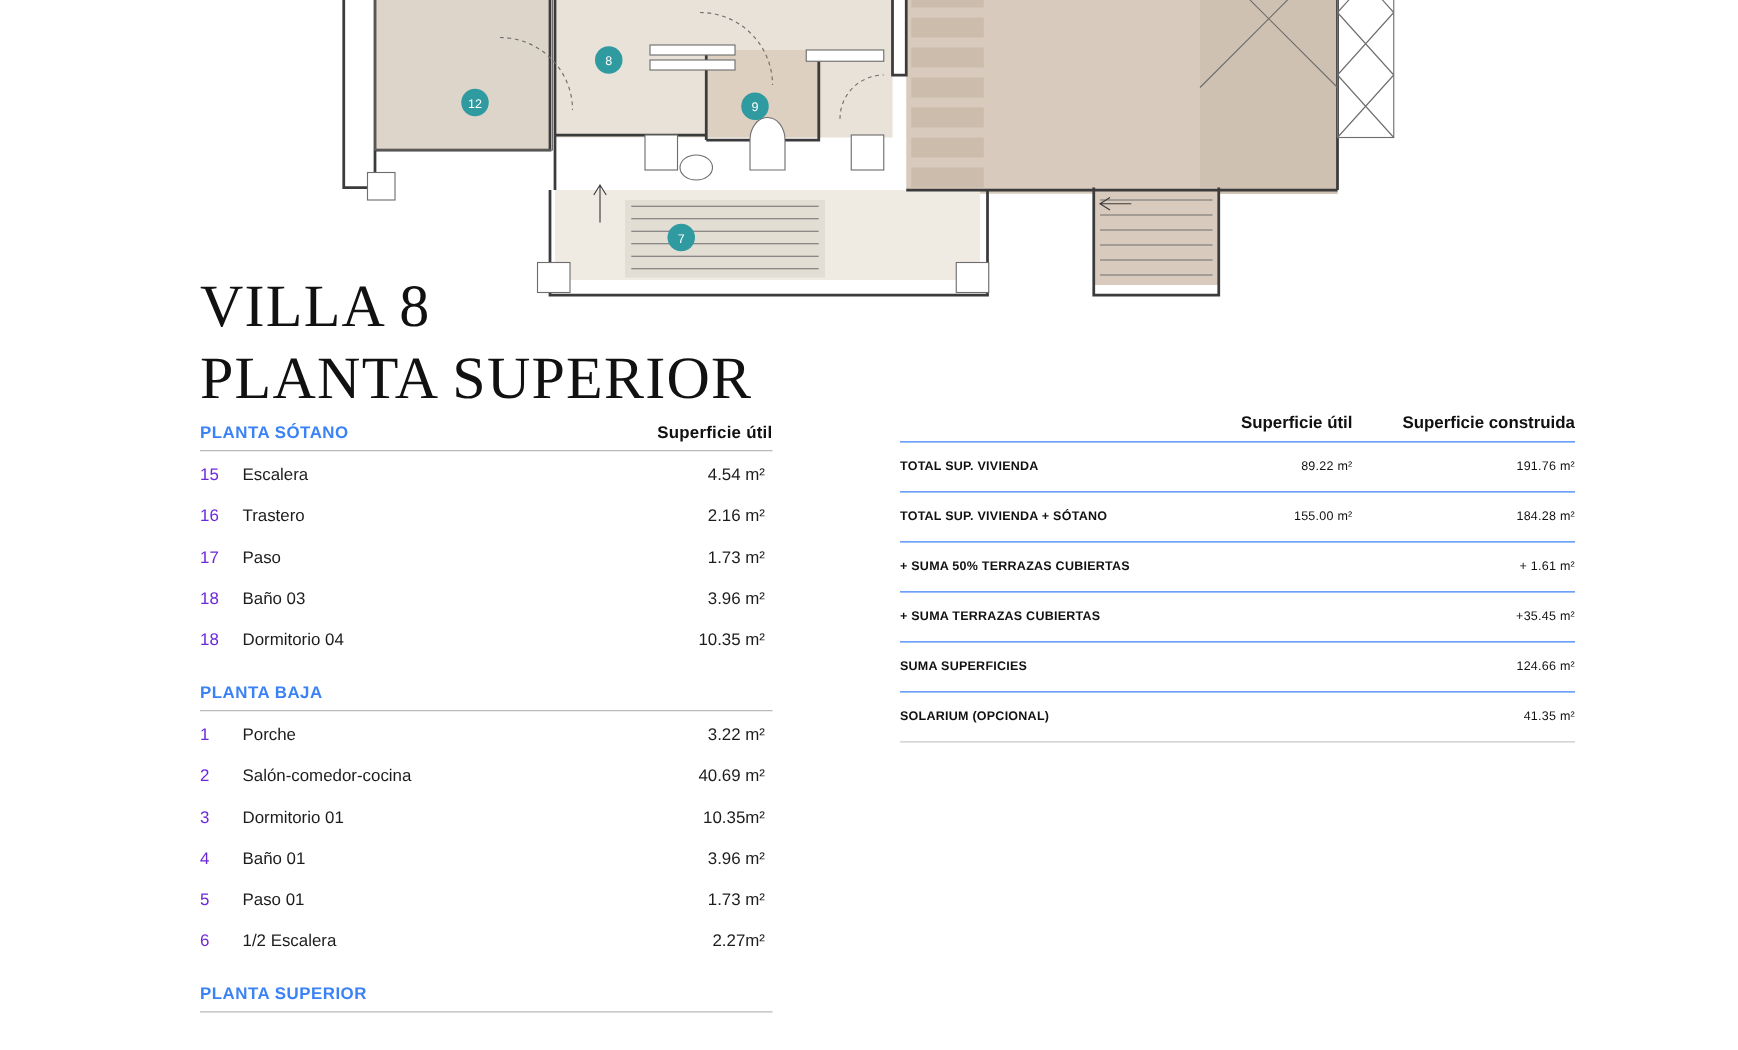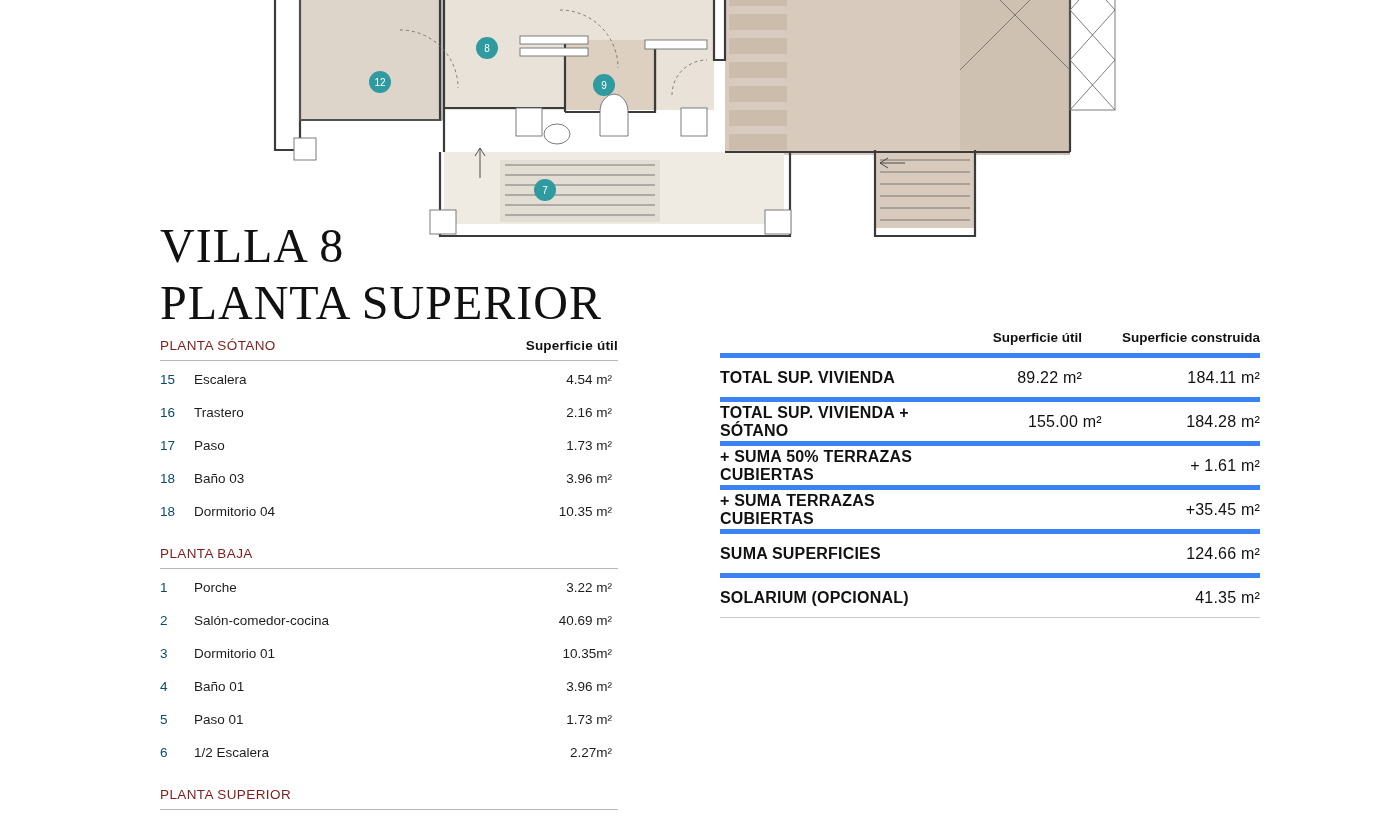--- a/index.html
+++ b/index.html
@@ -50,41 +50,41 @@
   .sec-head {
     display: flex;
     justify-content: space-between;
     align-items: baseline;
     border-bottom: 1px solid #b9b9b9;
     padding-bottom: 7px;
     margin-bottom: 2px;
   }
   .sec-head .sec-title {
     font-size: 13.5px;
-    font-weight: normal;
+    font-weight: bold;
     letter-spacing: .4px;
-    color: #7f1d1d;
+    color: #3b82f6;
   }
   .sec-head .sec-unit {
     font-size: 13.5px;
     font-weight: bold;
     letter-spacing: .2px;
     color: #111;
   }
   .room-row {
     display: flex;
     align-items: baseline;
     font-size: 13.5px;
     color: #1c1c1c;
     height: 33px;
   }
   .room-row .num {
     width: 34px;
     flex: none;
-    color: #0c4a6e;
+    color: #6d28d9;
   }
   .room-row .name {
     flex: 1 1 auto;
   }
   .room-row .area {
     flex: none;
     text-align: right;
     width: 120px;
     padding-right: 6px;
   }
@@ -111,22 +111,22 @@
     text-align: right;
     padding-right: 8px;
   }
   .rt-head .h-constr {
     width: 170px;
     text-align: right;
   }
   .rt-row {
     display: flex;
     align-items: center;
-    border-top: 5px solid #3b82f6;
-    font-size: 16px;
+    border-top: 1px solid #3b82f6;
+    font-size: 10px;
     font-weight: bold;
     letter-spacing: .2px;
     color: #111;
     height: 39px;
   }
   .rt-row:last-child { border-bottom: 1px solid #c9c9c9; }
   .rt-row .rl { flex: 1 1 auto; }
   .rt-row .rv1 {
     width: 170px;
     text-align: right;
@@ -334,21 +334,21 @@
 
 <div id="right-table">
   <div class="rt-head">
     <span class="h-util">Superficie útil</span>
     <span class="h-constr">Superficie construida</span>
   </div>
 
   <div class="rt-row">
     <span class="rl">TOTAL SUP. VIVIENDA</span>
     <span class="rv1">89.22 m²</span>
-    <span class="rv2">184.11 m²</span>
+    <span class="rv2">191.76 m²</span>
   </div>
   <div class="rt-row">
     <span class="rl">TOTAL SUP. VIVIENDA + SÓTANO</span>
     <span class="rv1">155.00  m²</span>
     <span class="rv2">184.28 m²</span>
   </div>
   <div class="rt-row">
     <span class="rl">+ SUMA 50% TERRAZAS CUBIERTAS</span>
     <span class="rv1"></span>
     <span class="rv2">+ 1.61 m²</span>

